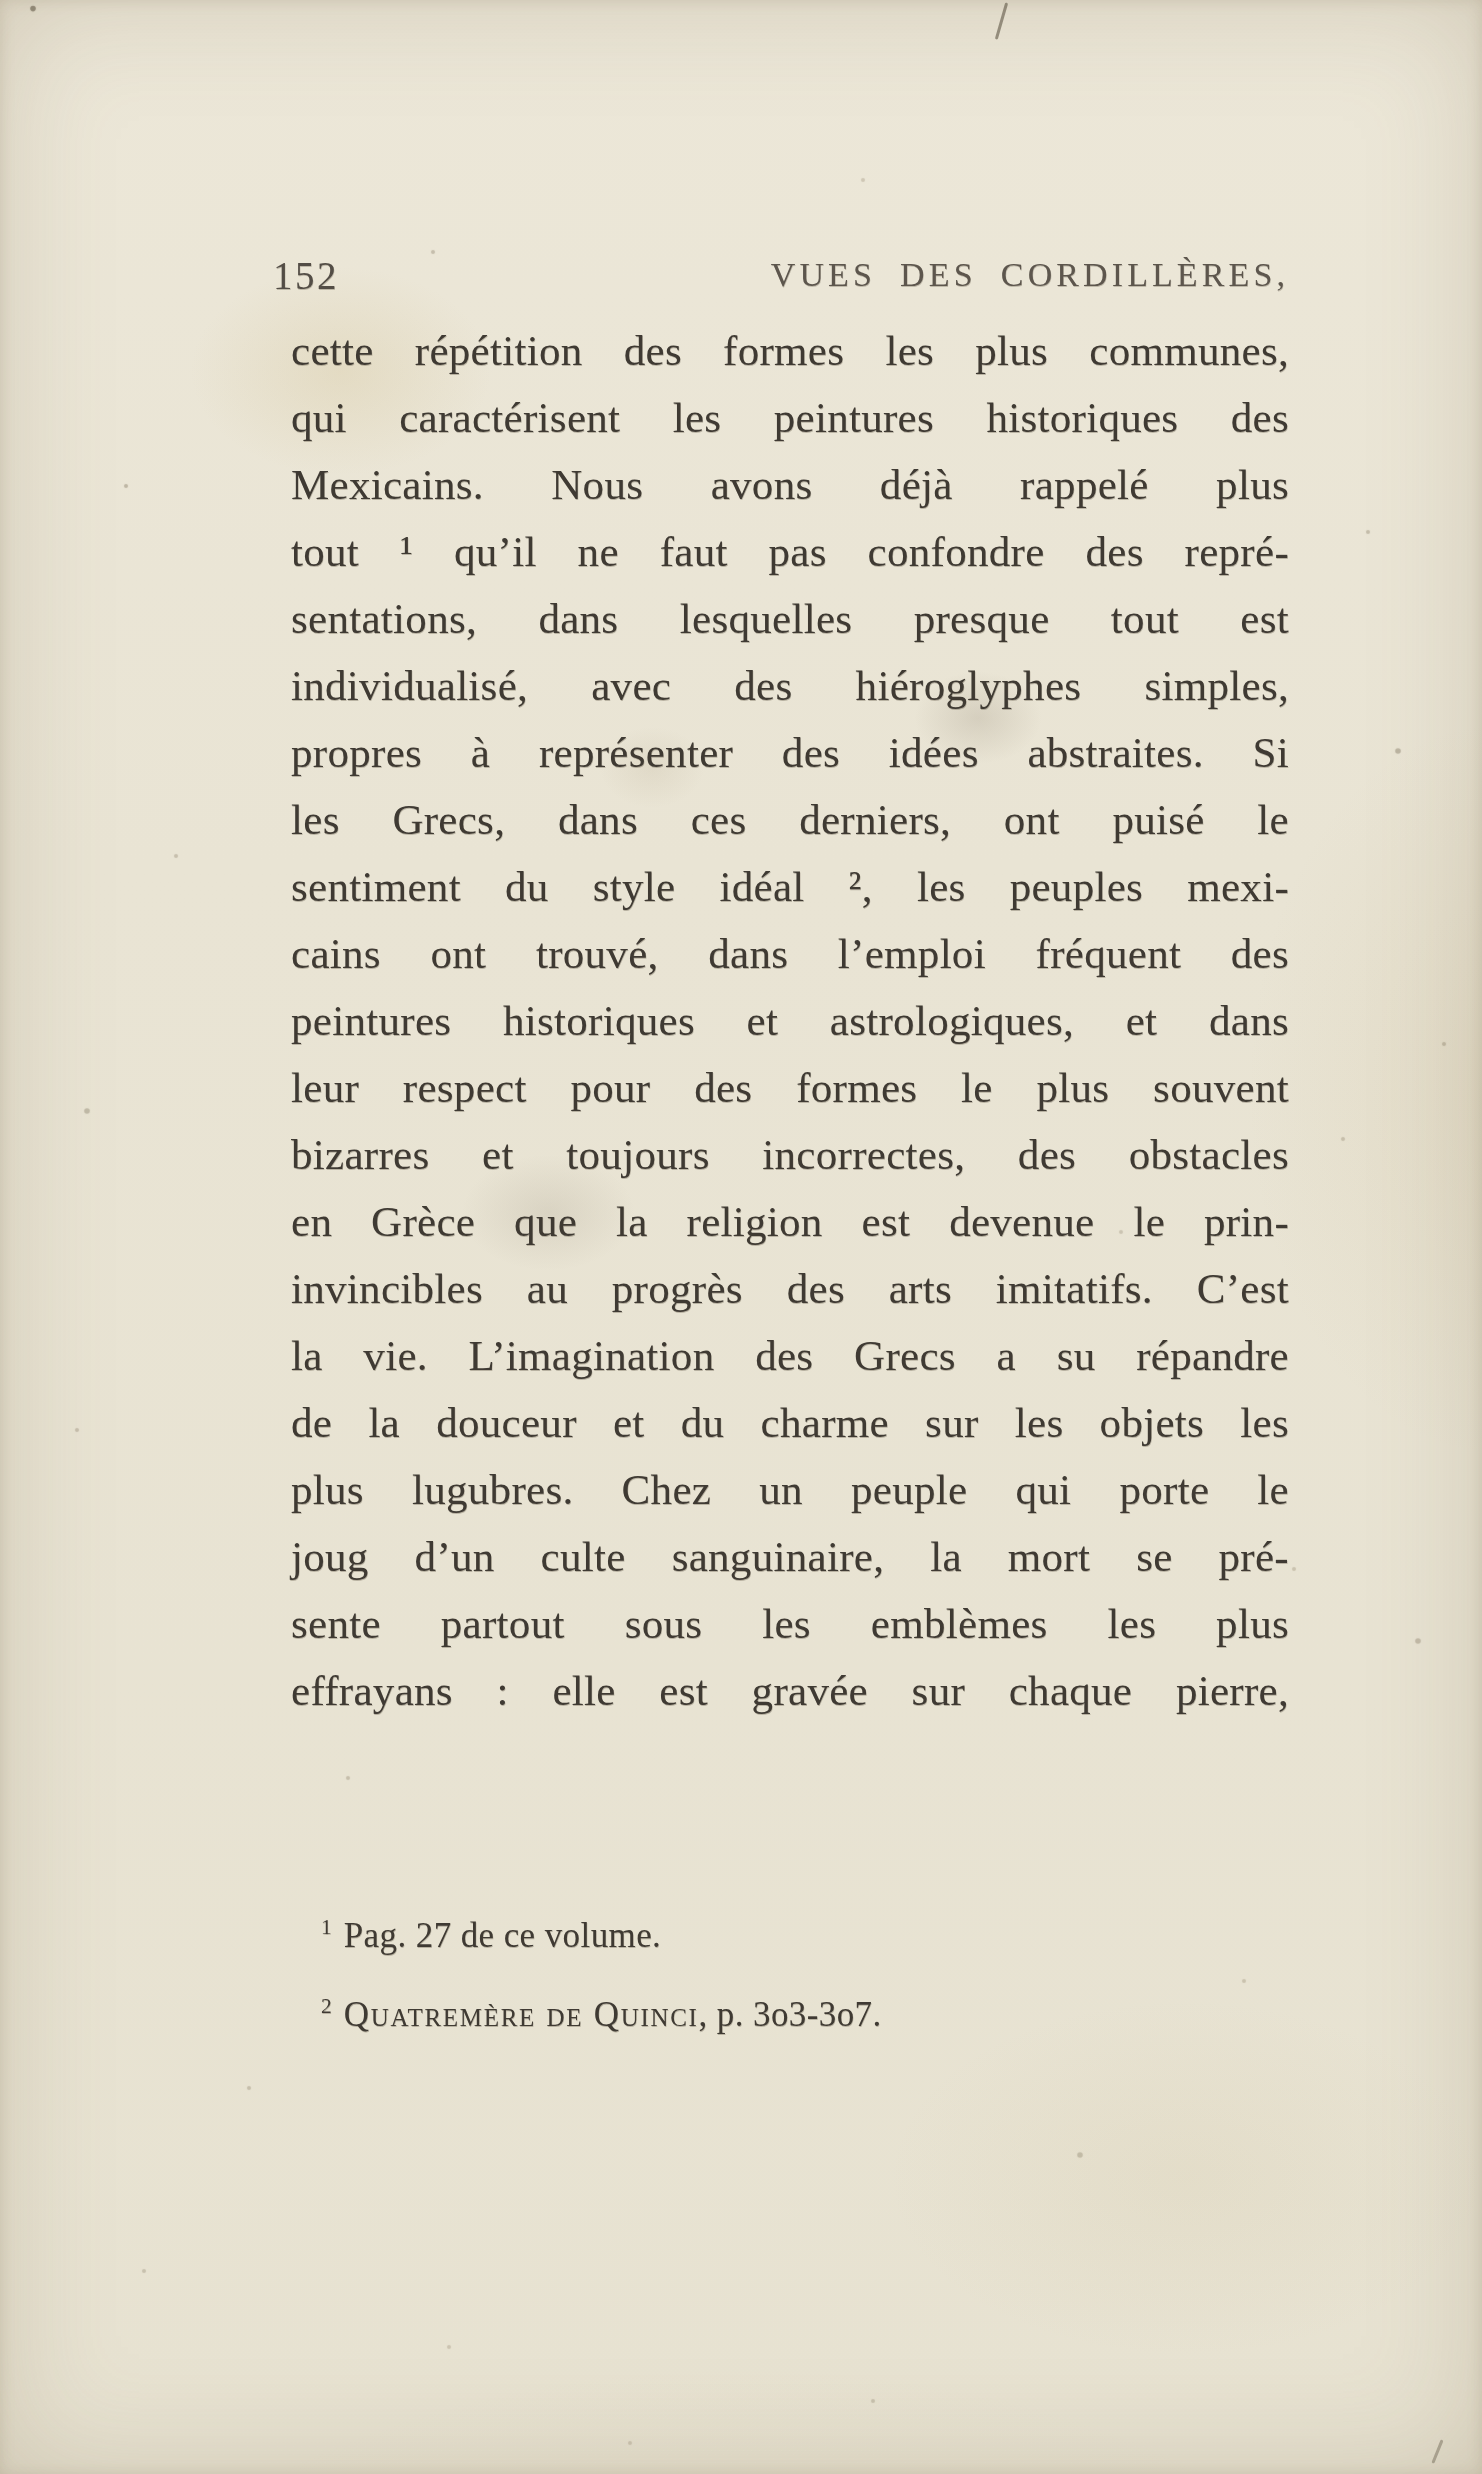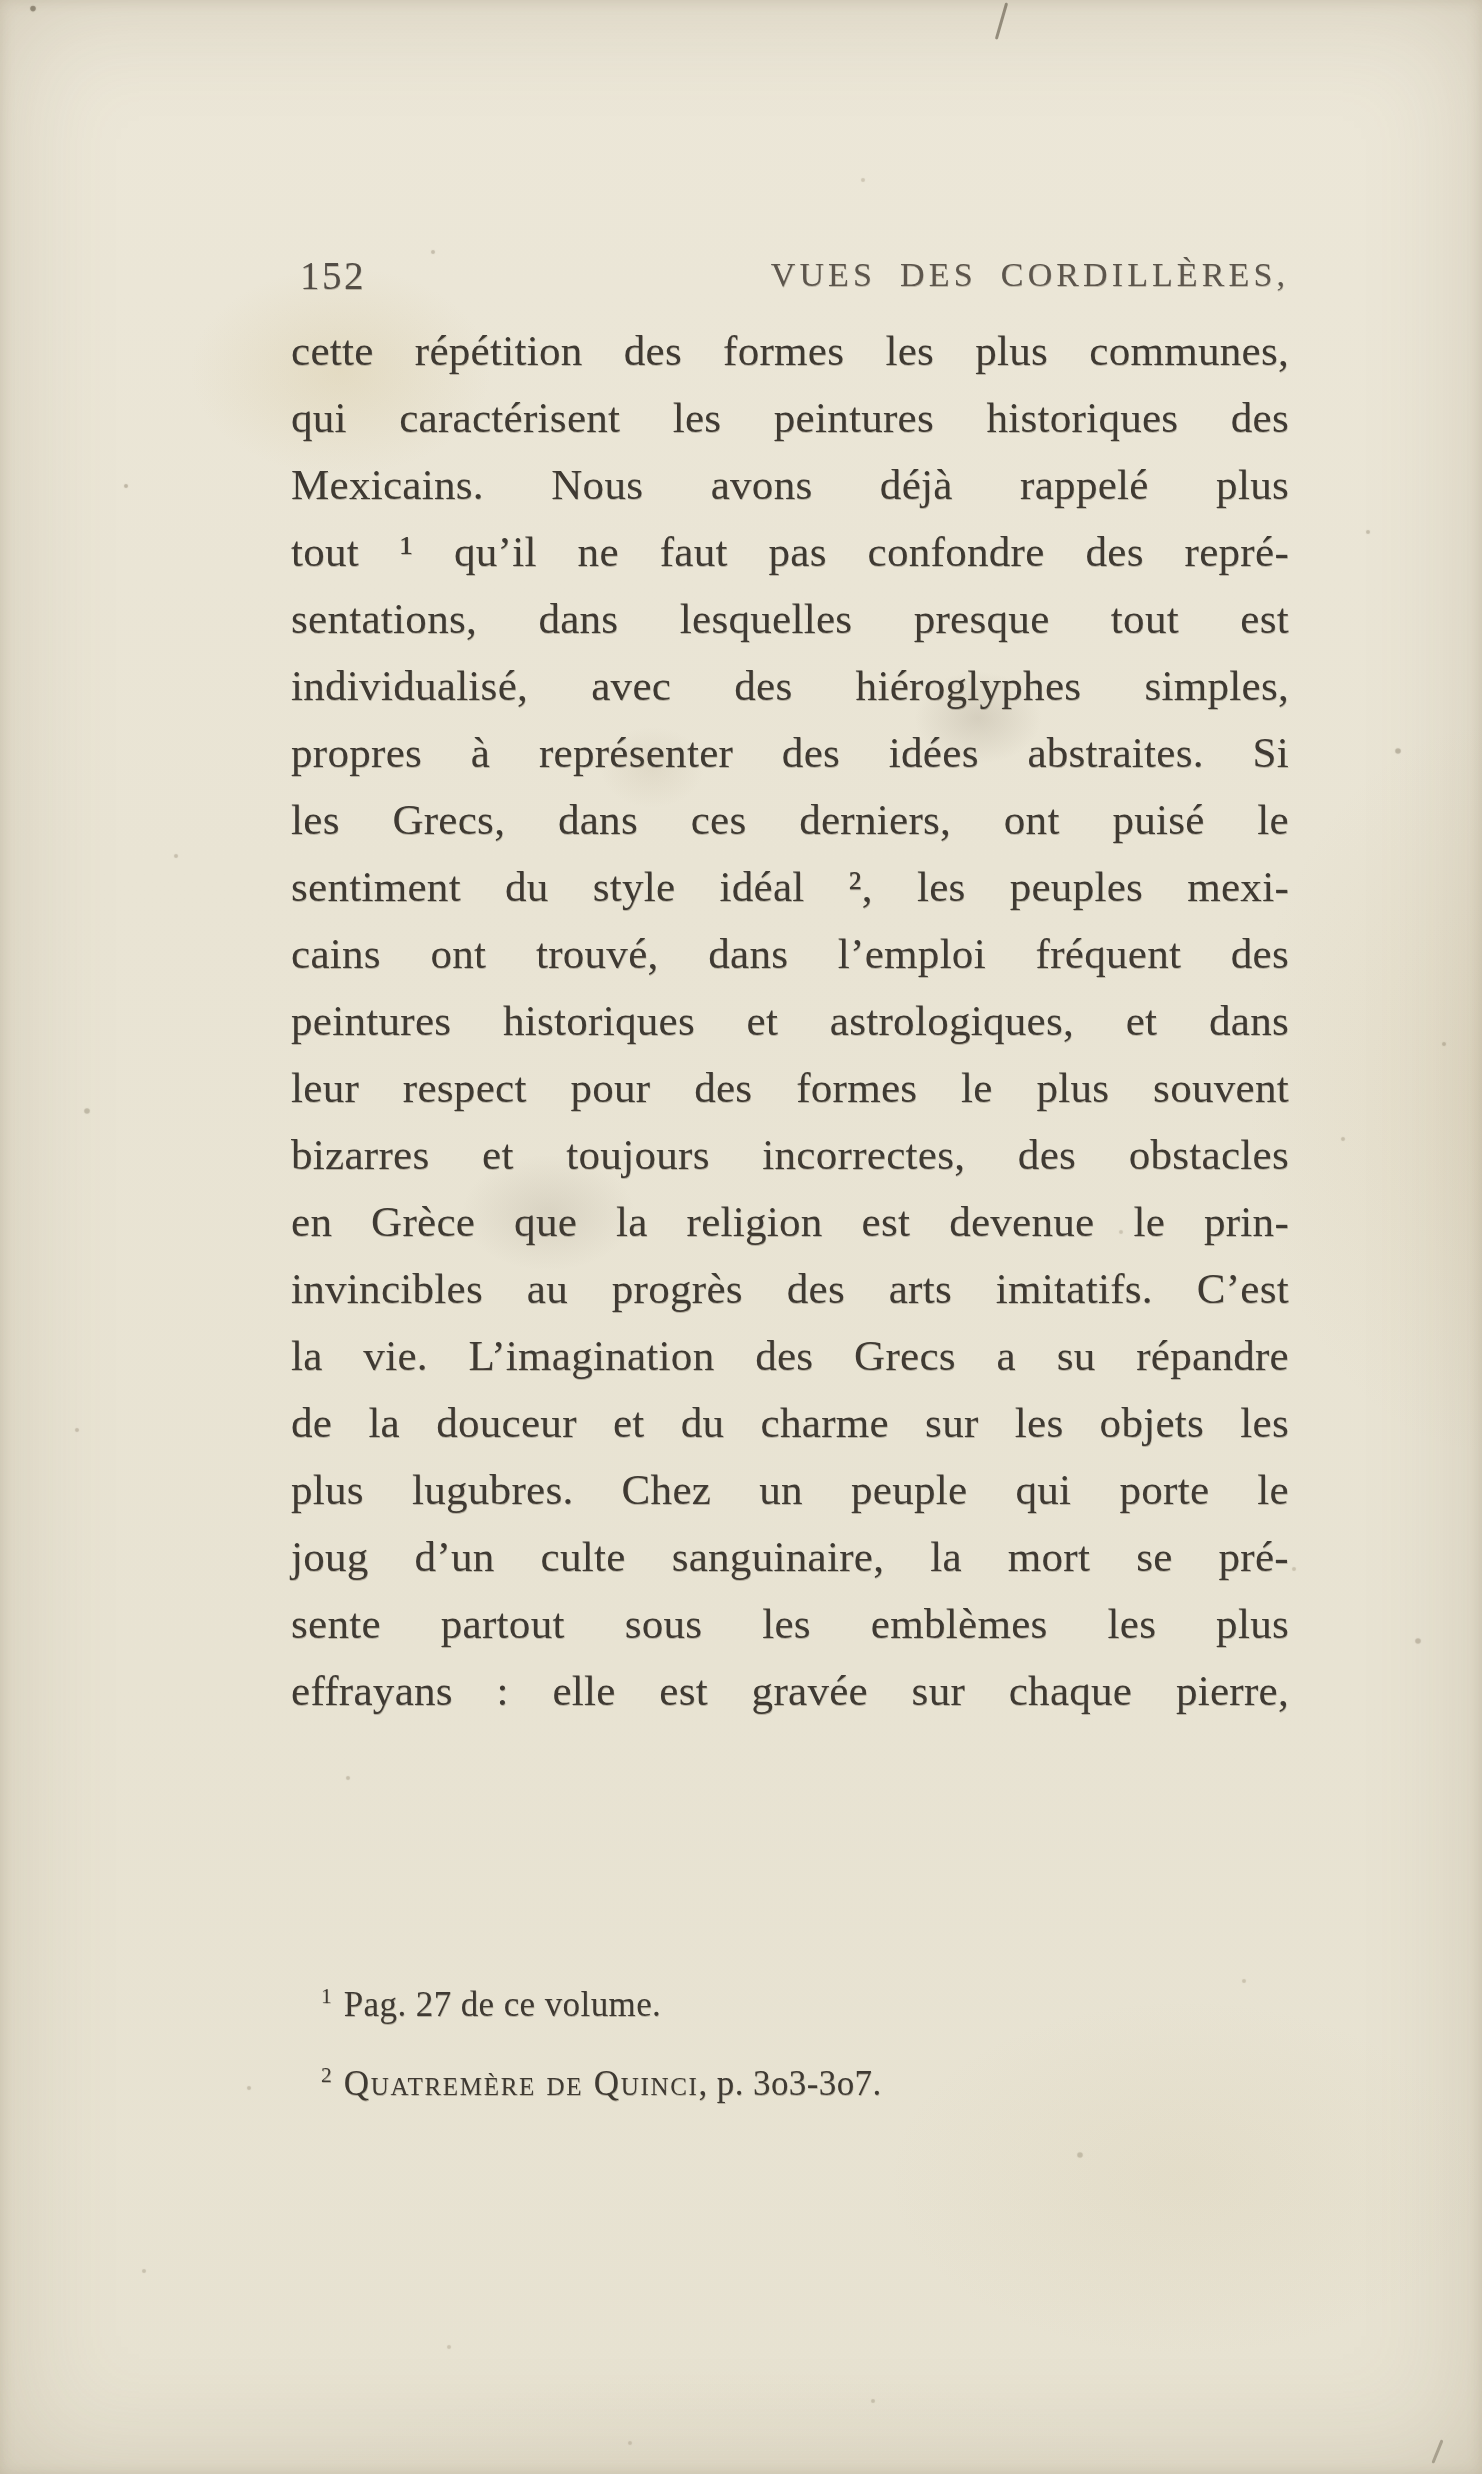--- a/index.html
+++ b/index.html
@@ -37,21 +37,20 @@
     height: 58px;
   }
   .page-number {
     position: absolute;
     left: 0;
     top: 5px;
     font-size: 39px;
     letter-spacing: 2.5px;
     color: #47413a;
     opacity: 0.92;
-    margin-left: 27px;
   }
   .running-title {
     position: absolute;
     left: 18px;
     top: 8.3px;
     width: 998px;
     text-align: right;
     font-size: 34px;
     letter-spacing: 4.1px;
     word-spacing: 11.6px;
@@ -68,21 +67,21 @@
     font-size: 43px;
     line-height: 67px;
     text-align: justify;
     text-align-last: justify;
     -moz-text-align-last: justify;
     white-space: nowrap;
     letter-spacing: 0.3px;
   }
   .footnote-section {
     position: absolute;
-    top: 1961px;
+    top: 1892px;
     left: 321px;
     width: 969px;
   }
   .footnote-item {
     font-size: 35px;
     line-height: 71px;
     letter-spacing: 0.4px;
   }
   .footnote-item sup {
     font-size: 21.5px;

